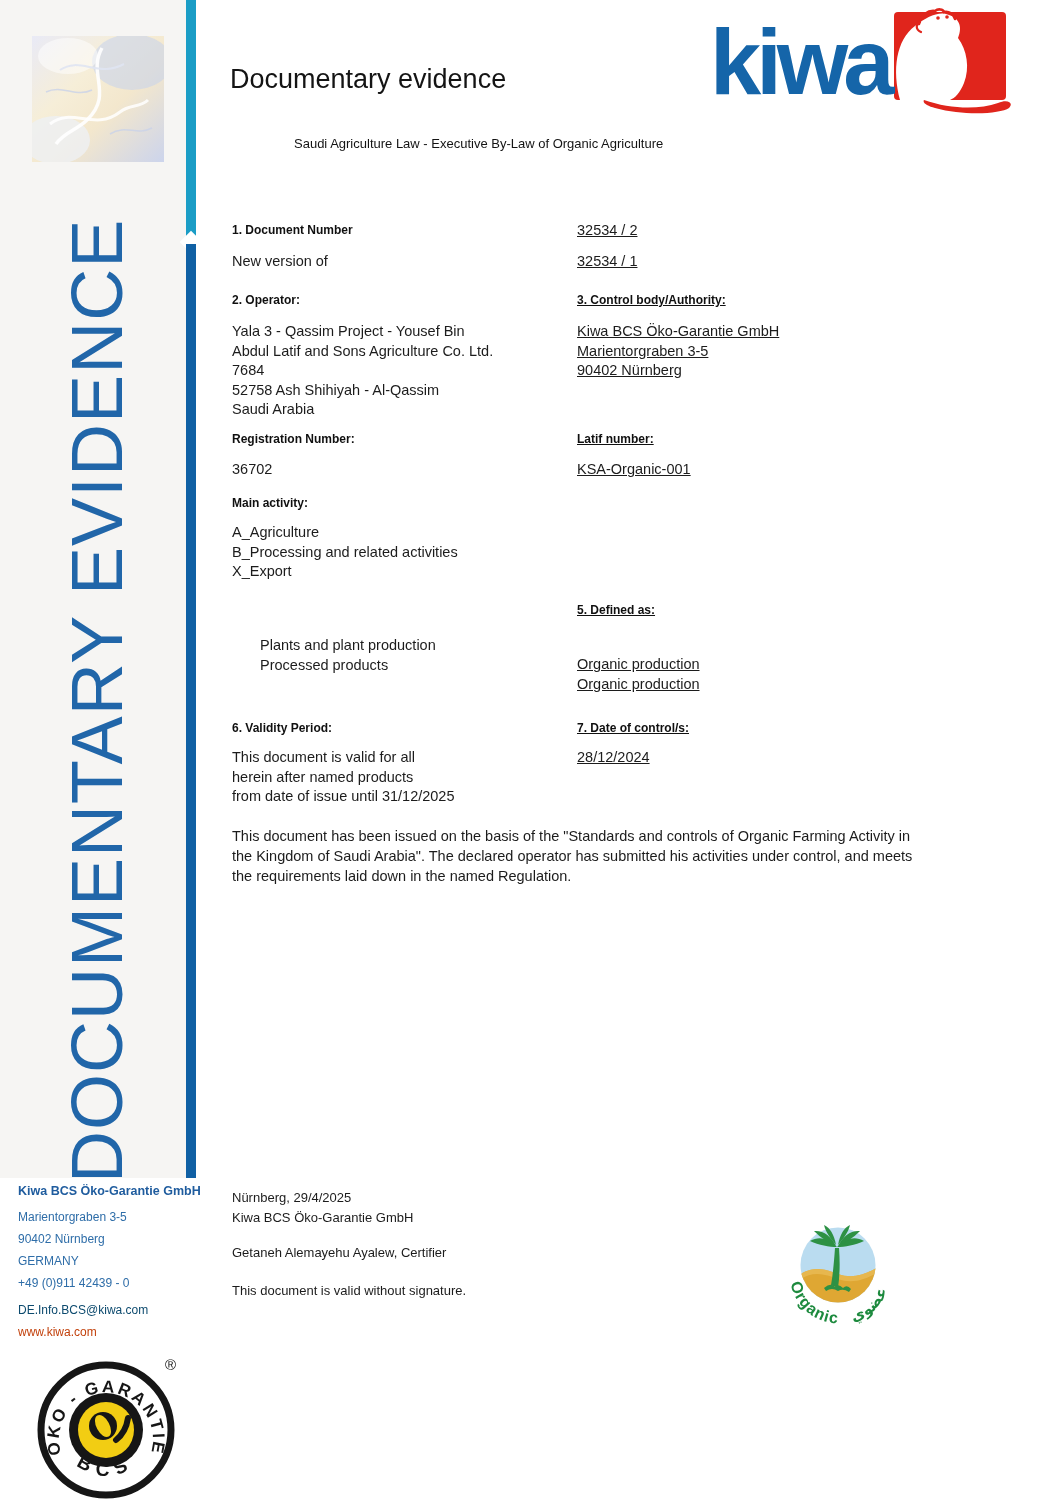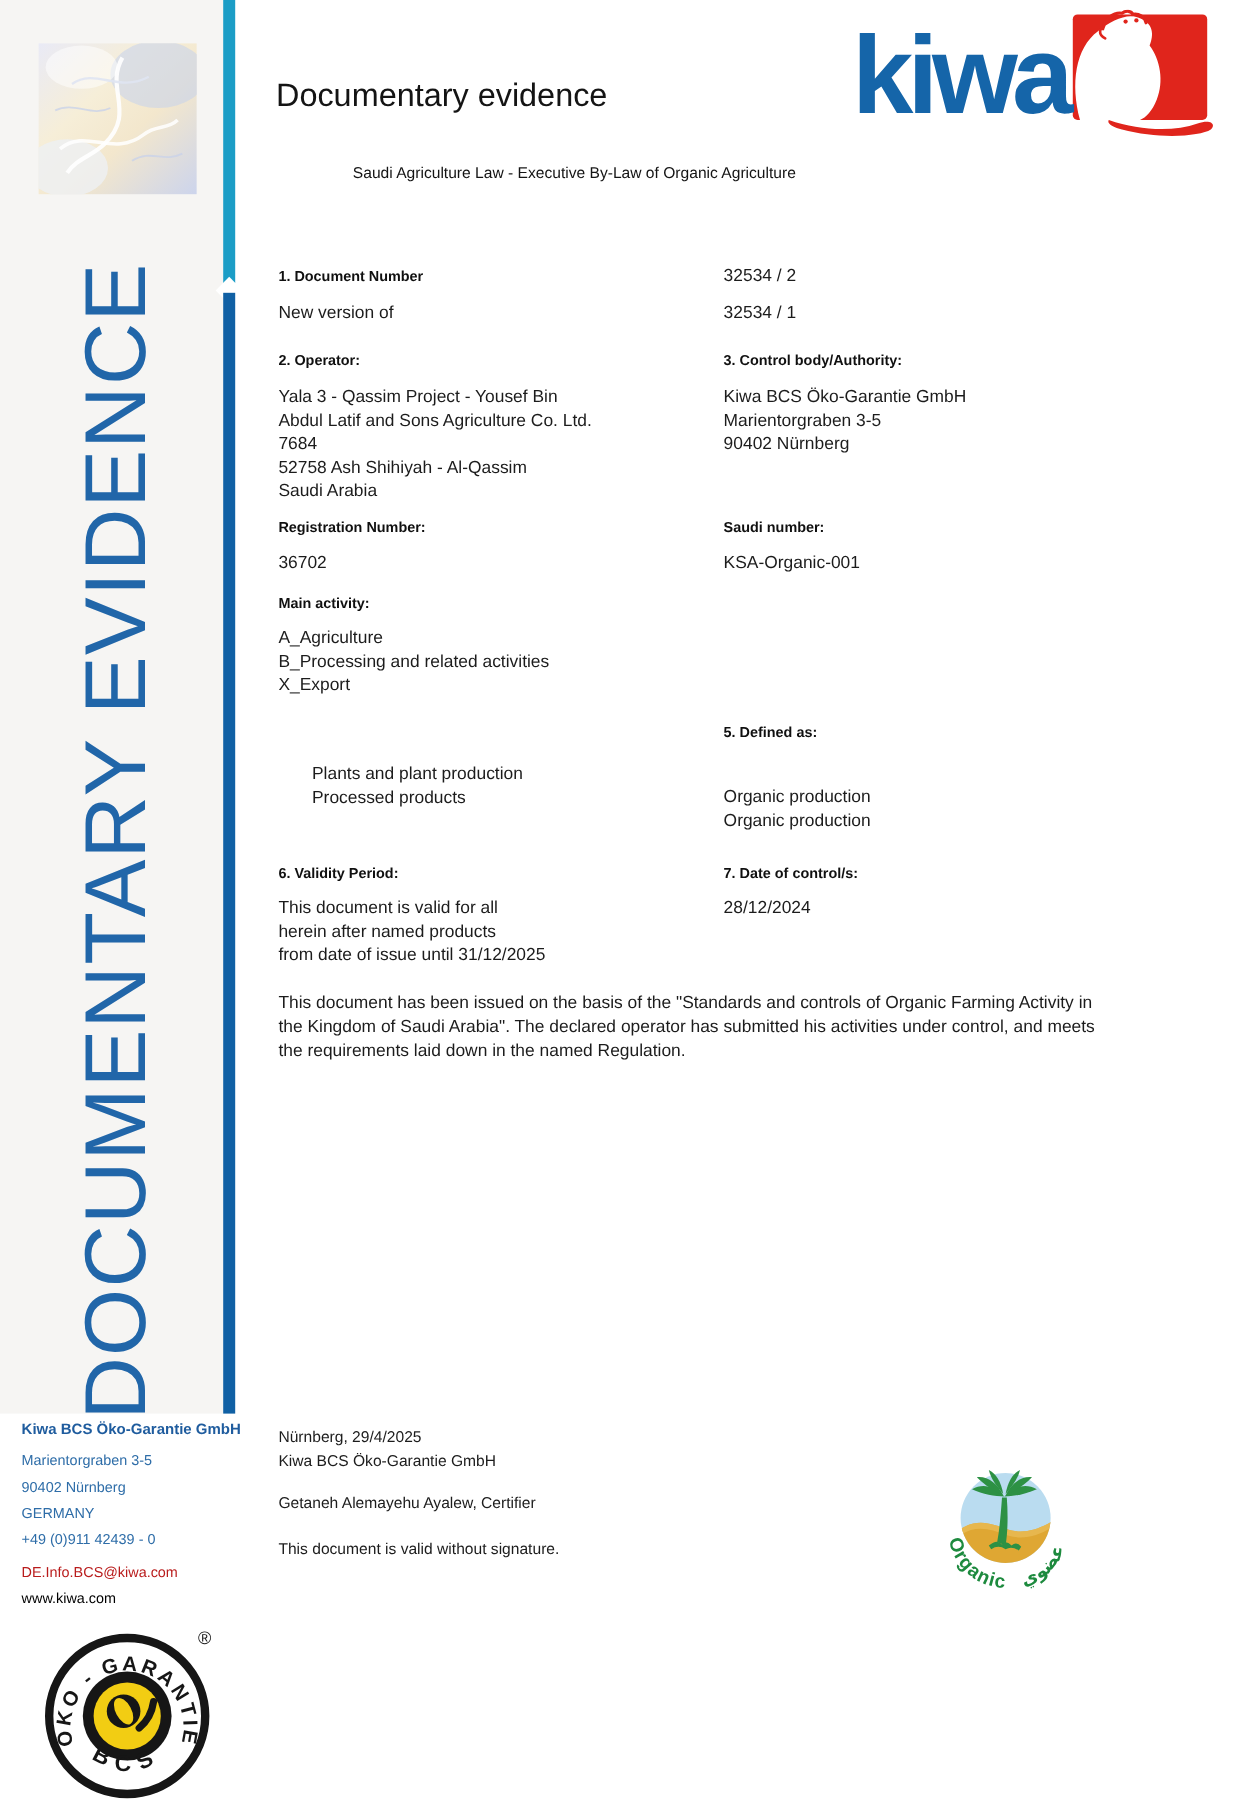--- a/index.html
+++ b/index.html
@@ -13,29 +13,29 @@
   .bar-notch{left:183px;top:234px;width:16px;height:16px;background:#ffffff;transform:rotate(45deg);}
   .vertical-banner{left:-378px;top:660px;width:950px;height:96px;line-height:96px;text-align:center;
         transform:rotate(-90deg);font-size:72px;letter-spacing:1px;color:#2166a9;white-space:nowrap;}
   
   .doc-title{left:230px;top:64px;font-size:27px;color:#141414;}
   .subtitle{left:294px;top:136px;font-size:13px;color:#141414;}
   
   .lbl{font-weight:bold;font-size:12px;line-height:19.5px;color:#101010;white-space:nowrap;}
   .val{font-size:14.5px;line-height:19.5px;white-space:nowrap;}
   .block div{font-size:14.5px;line-height:19.5px;white-space:nowrap;}
-  .colL{left:232px;} .colR{left:603px;}
+  .colL{left:232px;} .colR{left:577px;text-decoration:underline;}
   .para{left:232px;top:826px;width:686px;font-size:14.5px;line-height:20px;color:#1c1c1c;}
   
   .sig div{font-size:13px;line-height:20px;white-space:nowrap;}
   
   .f-co{left:18px;top:1184px;font-size:12.5px;font-weight:bold;color:#1f5c9e;white-space:nowrap;}
   .f-addr{left:18px;top:1206px;} .f-addr div{font-size:12px;line-height:22px;color:#2e6da8;white-space:nowrap;}
-  .f-mail{left:18px;top:1303px;font-size:12px;color:#b91c1c;white-space:nowrap;}
-  .f-web{left:18px;top:1325px;font-size:12px;color:#000000;white-space:nowrap;}
+  .f-mail{left:18px;top:1303px;font-size:12px;color:#0c4a6e;white-space:nowrap;}
+  .f-web{left:18px;top:1325px;font-size:12px;color:#c2410c;white-space:nowrap;}
   svg{display:block;}
 </style>
 </head>
 <body>
 
 <div class="page">
 
   <div class="abs sidebar-bg"></div>
   <div class="abs bar-teal"></div>
   <div class="abs bar-notch"></div>
@@ -100,21 +100,21 @@
     <div>52758 Ash Shihiyah - Al-Qassim</div>
     <div>Saudi Arabia</div>
   </div>
   <div class="abs block colR" style="top:322px;">
     <div>Kiwa BCS Öko-Garantie GmbH</div>
     <div>Marientorgraben 3-5</div>
     <div>90402 Nürnberg</div>
   </div>
 
   <div class="abs lbl colL" style="top:430px;">Registration Number:</div>
-  <div class="abs lbl colR" style="top:430px;">Saudi number:</div>
+  <div class="abs lbl colR" style="top:430px;">Latif number:</div>
   <div class="abs val colL" style="top:460px;">36702</div>
   <div class="abs val colR" style="top:460px;text-align:right;">KSA-Organic-001</div>
 
   <div class="abs lbl colL" style="top:494px;">Main activity:</div>
   <div class="abs block colL" style="top:523px;">
     <div>A_Agriculture</div>
     <div>B_Processing and related activities</div>
     <div>X_Export</div>
   </div>
 

